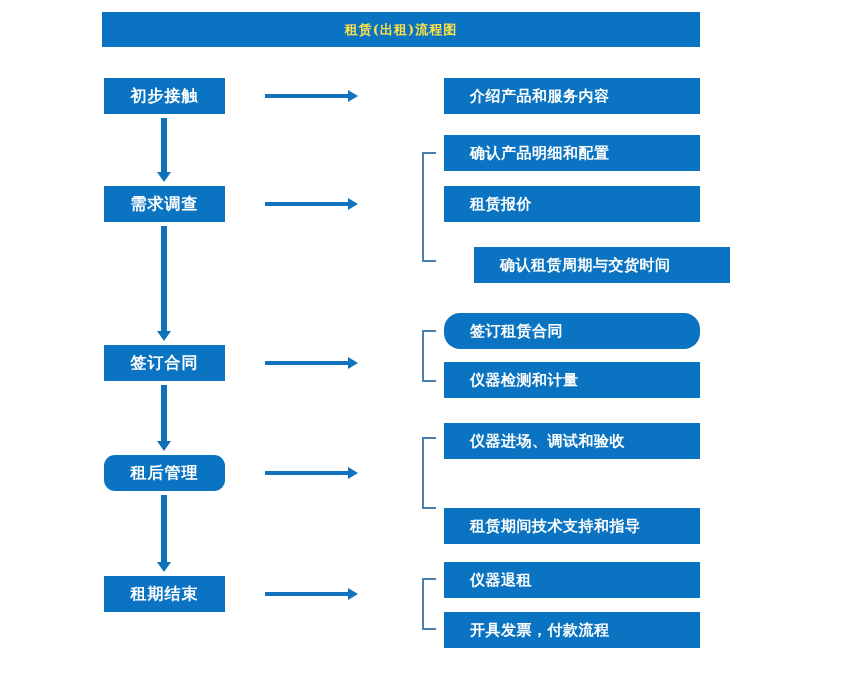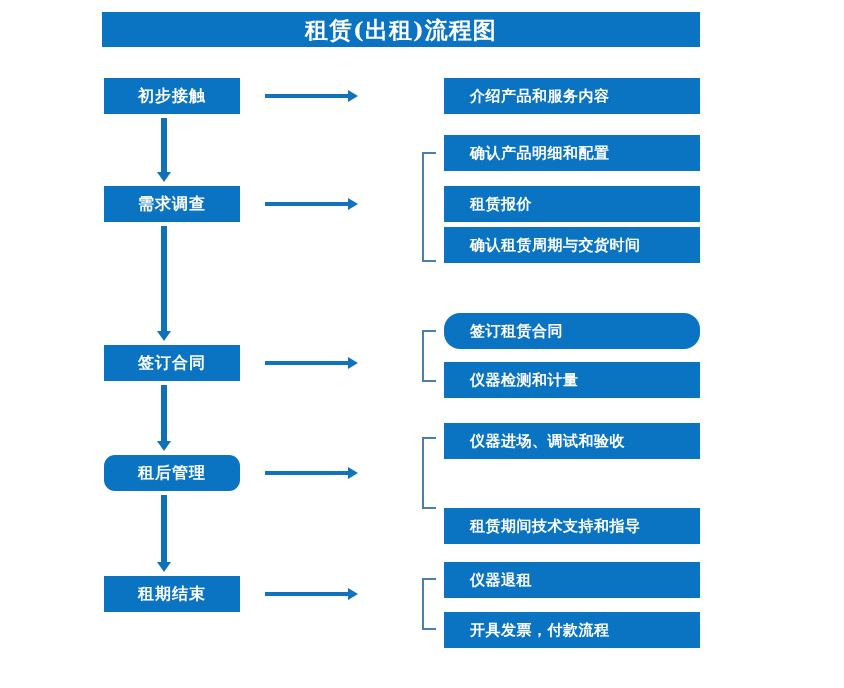--- a/index.html
+++ b/index.html
@@ -19,34 +19,34 @@
     overflow: hidden;
   }
   
   .title-bar {
     position: absolute;
     left: 102px;
     top: 12px;
     width: 598px;
     height: 35px;
     background: #0A74C2;
-    color: #ffffff;
-    font-size: 23px;
+    color: #fde047;
+    font-size: 13px;
     font-weight: bold;
     letter-spacing: 1px;
     display: flex;
     align-items: center;
     justify-content: center;
     line-height: 1;
   }
   
   .stage-box {
     position: absolute;
     left: 104px;
-    width: 136px;
+    width: 121px;
     height: 36px;
     background: #0A74C2;
     color: #ffffff;
     font-size: 16px;
     font-weight: bold;
     display: flex;
     align-items: center;
     justify-content: center;
     letter-spacing: 1px;
     line-height: 1;
@@ -195,21 +195,21 @@
   <div class="bracket" style="top:437px;height:72px;"></div>
 
   <div class="bracket" style="top:578px;height:52px;"></div>
 
   <div class="detail-box" style="top:78px;">介绍产品和服务内容</div>
 
   <div class="detail-box" style="top:135px;">确认产品明细和配置</div>
 
   <div class="detail-box" style="top:186px;">租赁报价</div>
 
-  <div class="detail-box" style="top:227px;">确认租赁周期与交货时间</div>
+  <div class="detail-box" style="top:247px;margin-left:30px;">确认租赁周期与交货时间</div>
 
   <div class="detail-box" style="top:313px;border-radius:16px;">签订租赁合同</div>
 
   <div class="detail-box" style="top:362px;">仪器检测和计量</div>
 
   <div class="detail-box" style="top:423px;">仪器进场、调试和验收</div>
 
   <div class="detail-box" style="top:508px;">租赁期间技术支持和指导</div>
 
   <div class="detail-box" style="top:562px;">仪器退租</div>

